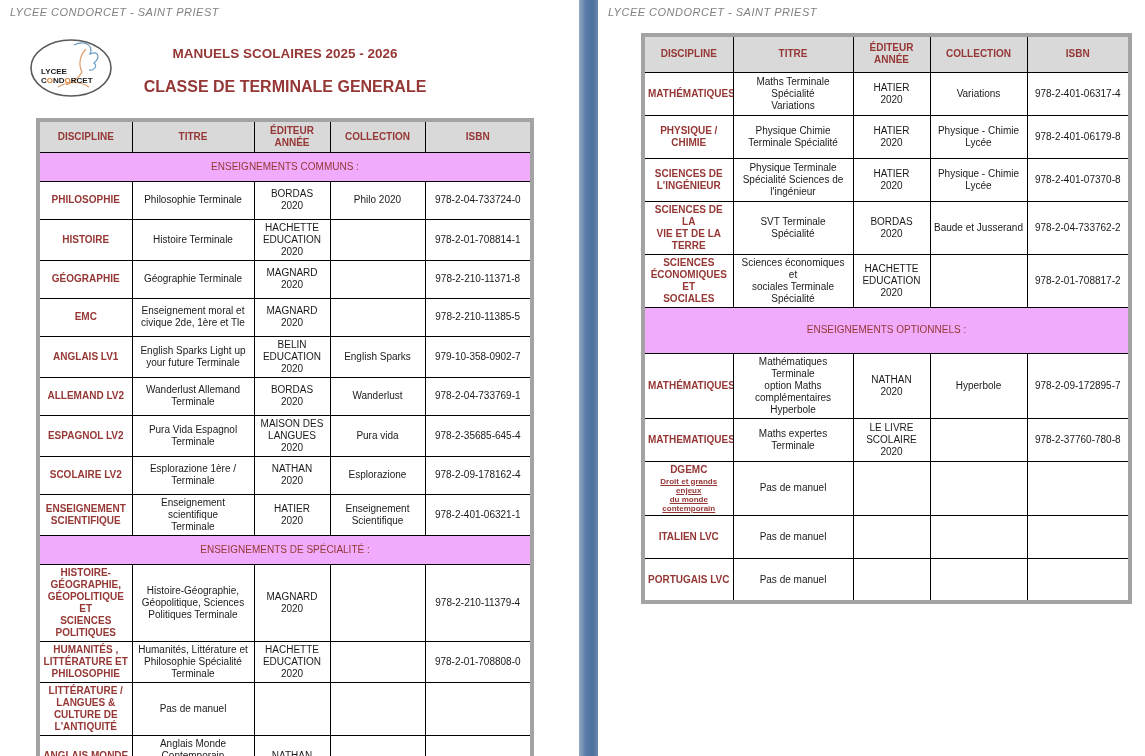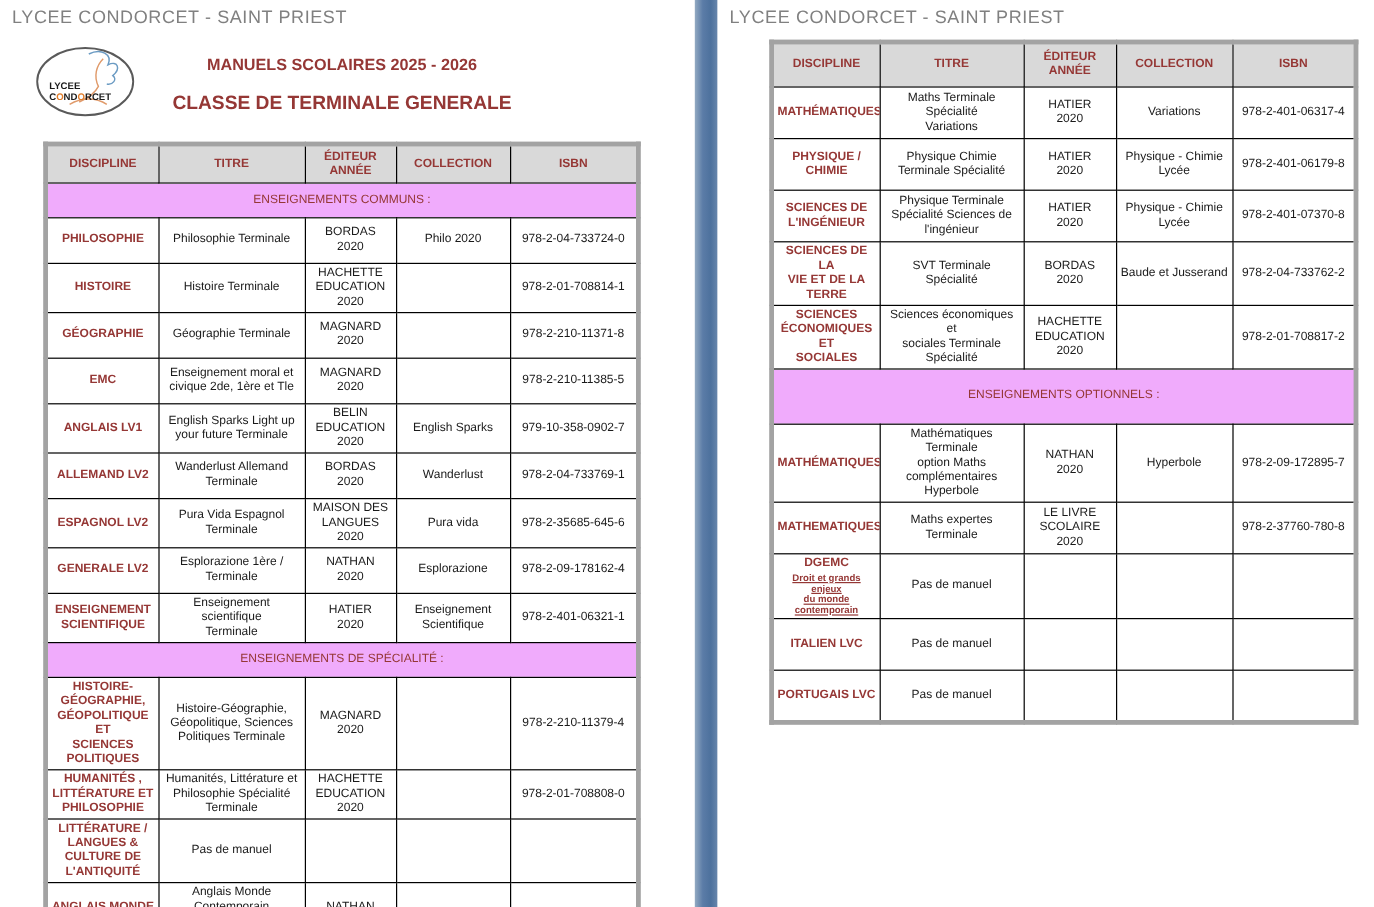--- a/index.html
+++ b/index.html
@@ -15,21 +15,21 @@
   }
   .page { position: absolute; top: 0; height: 756px; background: #ffffff; }
   .page-left  { left: 0;     width: 580px; }
   .page-right { left: 598px; width: 547px; }
   .divider {
     position: absolute; left: 579px; top: 0; width: 19px; height: 756px;
     background: linear-gradient(to right, #93aac2 0%, #5b7ca7 35%, #4d719d 70%, #6786ac 100%);
   }
   .doc-header {
     position: absolute; left: 10px; top: 6px;
-    color: #808080; font-size: 15px;
+    font-style: italic; color: #808080; font-size: 11px;
     letter-spacing: 0.5px; font-weight: 500;
   }
   .logo { position: absolute; left: 28px; top: 36px; width: 86px; height: 64px; }
   .title-block { position: absolute; left: 38px; top: 46px; width: 494px; text-align: center; }
   .doc-title    { font-size: 13.5px; font-weight: bold; color: #953735; text-align: center; }
   .doc-subtitle { font-size: 16px; font-weight: bold; color: #953735; margin-top: 17px; }
   table {
     border-collapse: collapse; table-layout: fixed;
     position: absolute; border: 4px solid #a3a3a3;
     background: #fff;
@@ -153,24 +153,24 @@
             <td class="isbn">978-2-04-733769-1</td>
           </tr>
           <tr class="book">
             <td class="discipline">ESPAGNOL LV2</td>
             <td class="titre">Pura Vida Espagnol
 Terminale</td>
             <td class="editeur">MAISON DES
 LANGUES
 2020</td>
             <td class="collection">Pura vida</td>
-            <td class="isbn">978-2-35685-645-6</td>
-          </tr>
-          <tr class="book">
-            <td class="discipline">GENERALE LV2</td>
+            <td class="isbn">978-2-35685-645-4</td>
+          </tr>
+          <tr class="book">
+            <td class="discipline">SCOLAIRE LV2</td>
             <td class="titre">Esplorazione 1ère /
 Terminale</td>
             <td class="editeur">NATHAN
 2020</td>
             <td class="collection">Esplorazione</td>
             <td class="isbn">978-2-09-178162-4</td>
           </tr>
           <tr class="book">
             <td class="discipline">ENSEIGNEMENT
 SCIENTIFIQUE</td>

